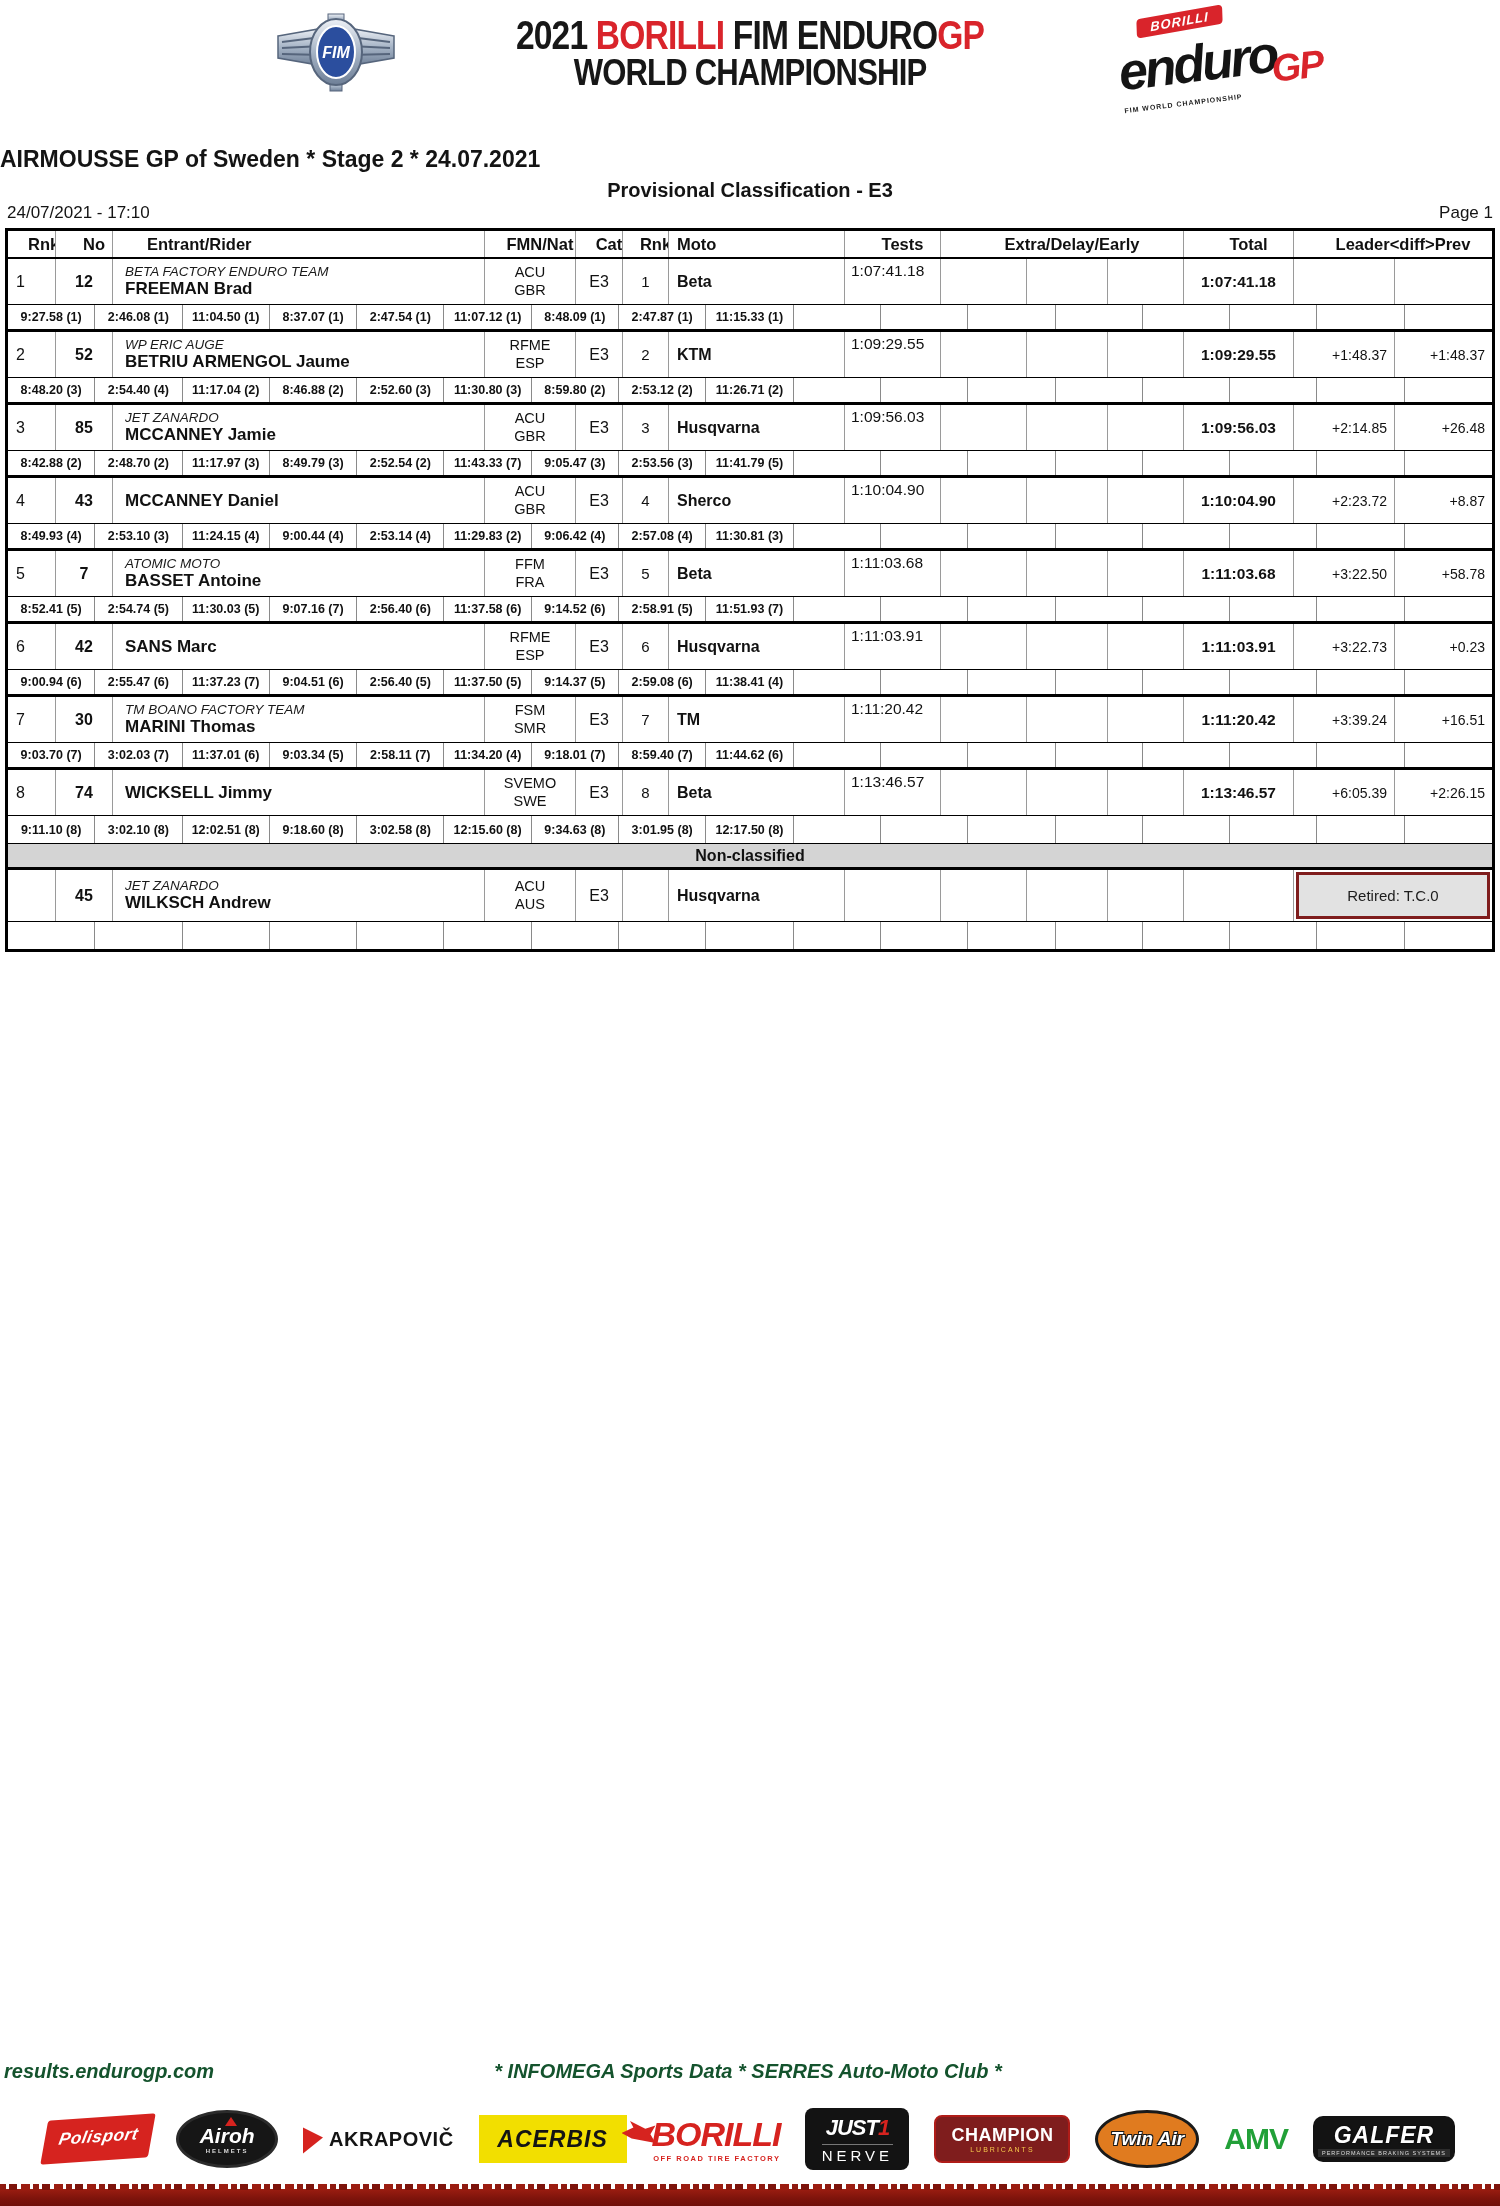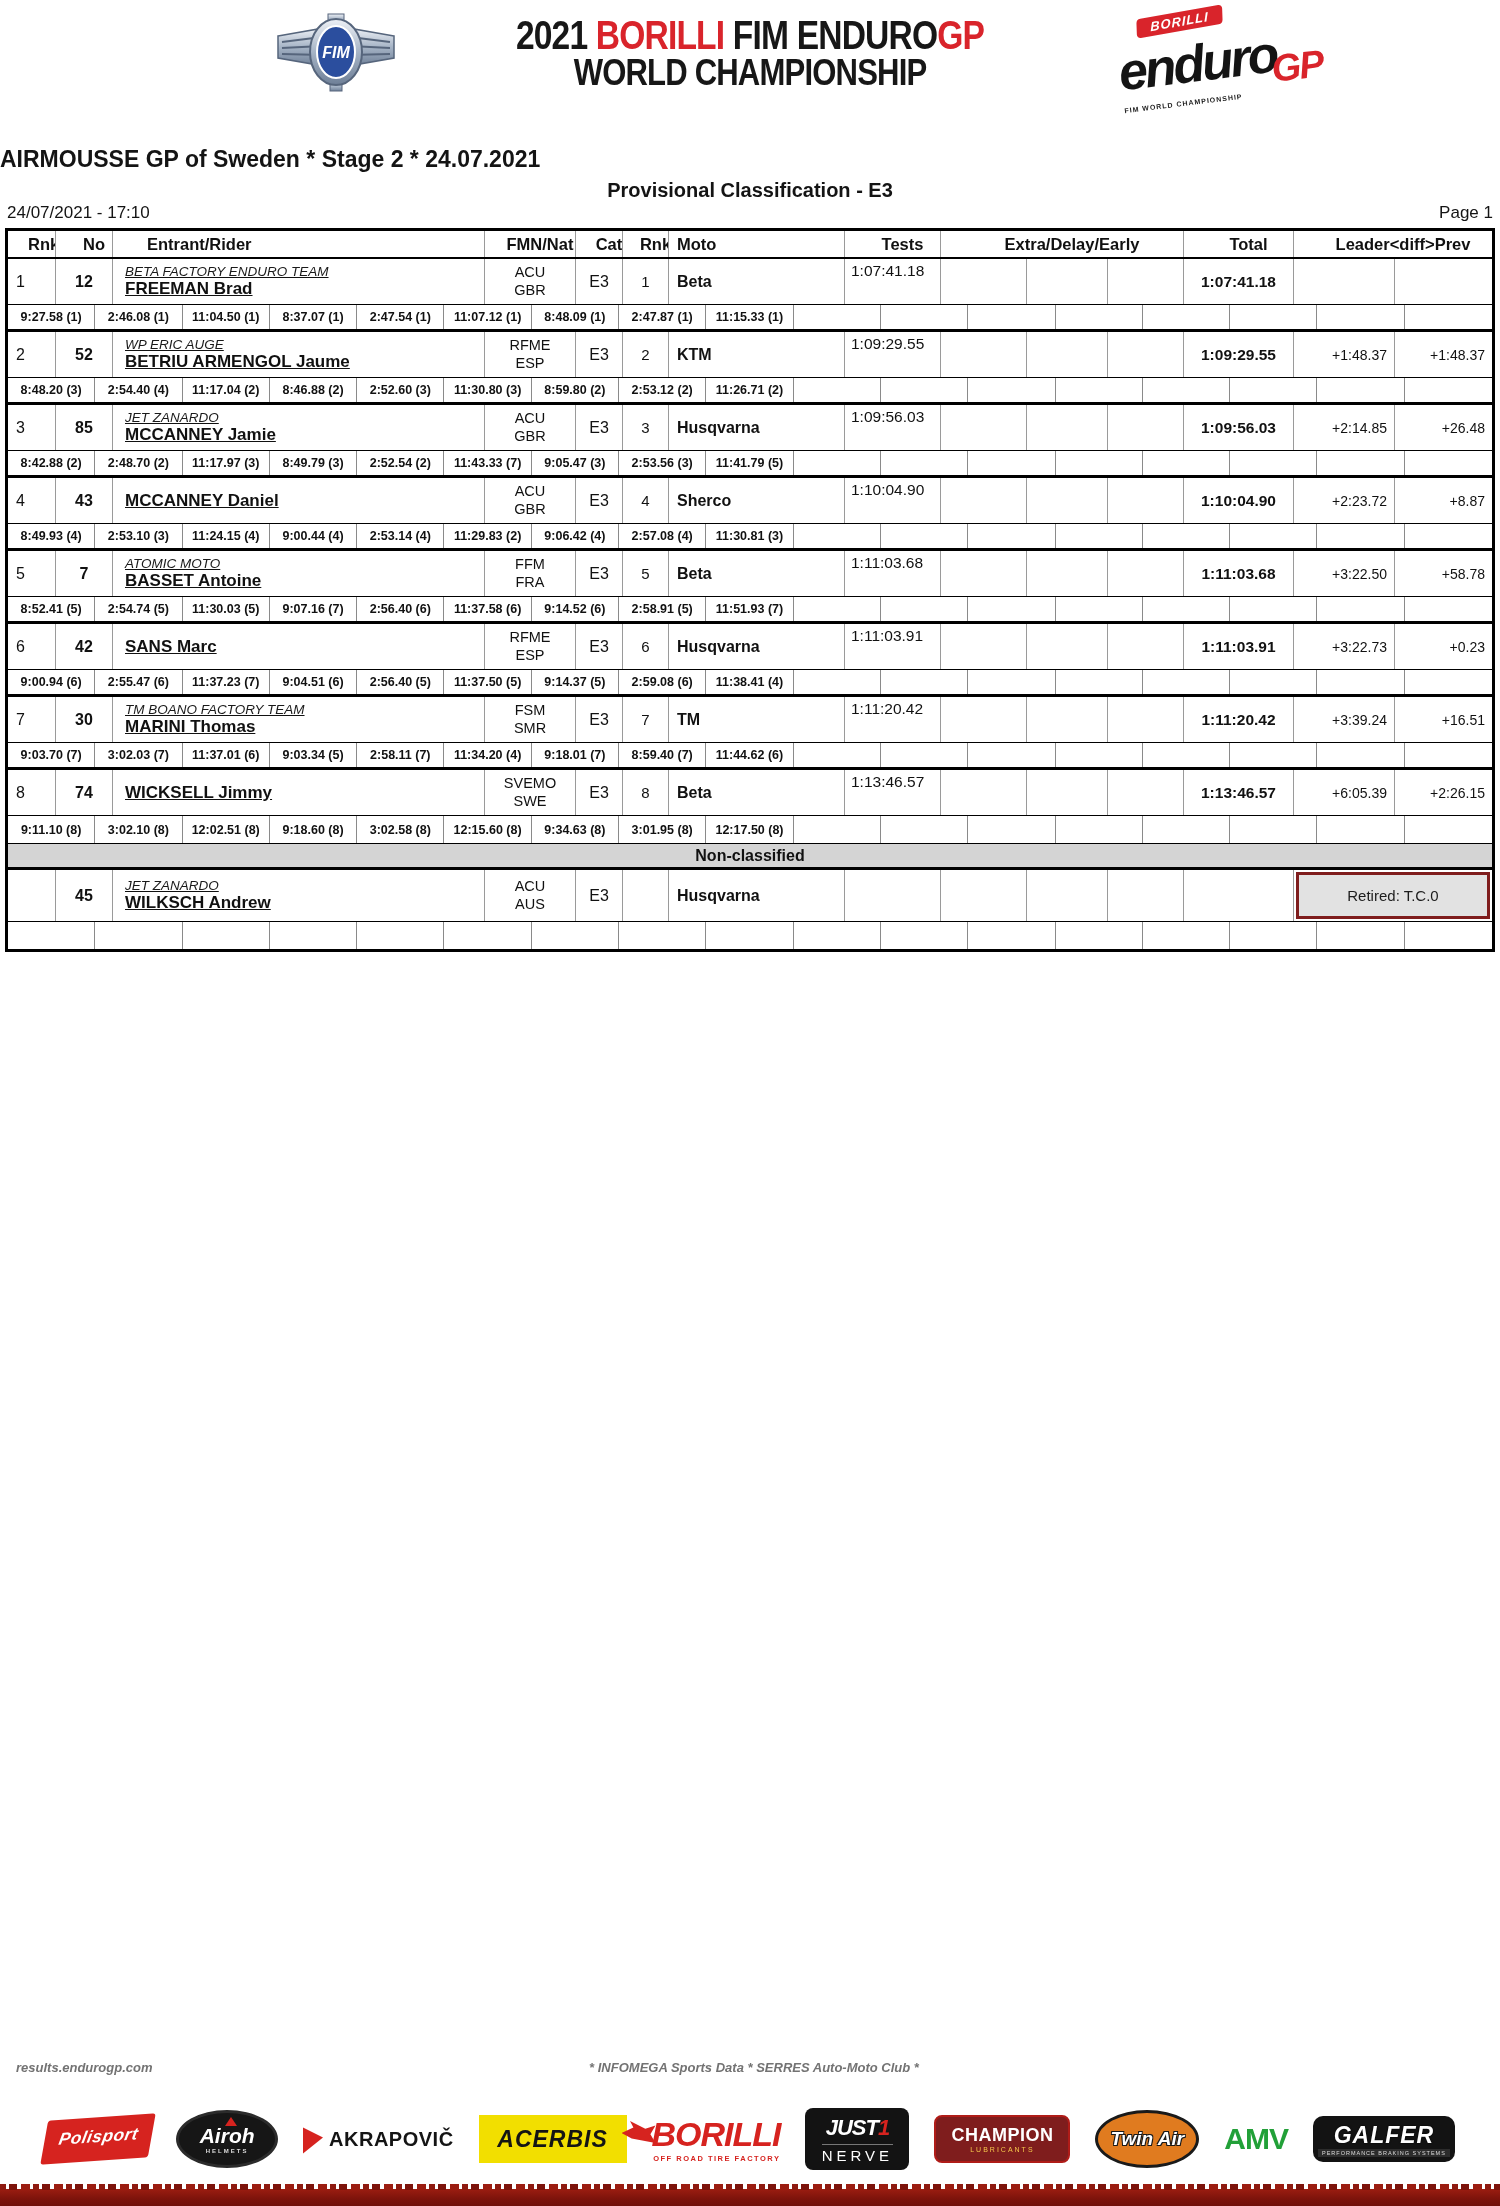--- a/index.html
+++ b/index.html
@@ -54,21 +54,21 @@
   .cell:last-child { border-right:none; }
   .thead { height:28px; border-bottom:2px solid #000; font-weight:bold; font-size:16.5px; }
   .thead .cell { align-items:center;padding-left:20px; }
   .h-left { padding-left:6px; }
   .h-center { justify-content:center; }
   .h-span3 { grid-column: span 3; justify-content:center; }
   .h-span2 { grid-column: span 2; justify-content:center; }
   .main-row { height:46px; border-bottom:1px solid #000; }
   .c-rnk { padding-left:8px; font-size:16px; }
   .c-no { justify-content:center; font-weight:bold; font-size:16px; }
-  .c-entrant { flex-direction:column; align-items:flex-start; justify-content:center; padding-left:12px; line-height:1.15;text-decoration:underline; }
+  .c-entrant { flex-direction:column; align-items:flex-start; justify-content:center; padding-left:12px; line-height:1.15; }
   .team { font-style:italic; font-size:13.5px; color:#1a1a1a; }
   .rider { font-weight:bold; font-size:17px; color:#111; }
   .c-fmn { flex-direction:column; justify-content:center; font-size:14.5px; line-height:1.2; text-align:center; }
   .c-cat { justify-content:center; font-size:16px; }
   .c-crnk { justify-content:center; font-size:15px; }
   .c-moto { font-weight:bold; font-size:16px; padding-left:8px; }
   .c-tests { align-items:flex-start; padding:3px 0 0 6px; font-size:15.5px; }
   .c-total { justify-content:center; font-weight:bold; font-size:15.5px; }
   .c-diff { justify-content:flex-end; padding-right:7px; font-size:14px; }
   .sub-row { grid-template-columns: repeat(17, 1fr); height:27px; border-bottom:3px solid #000; }
@@ -84,21 +84,21 @@
   .nc-main { height:52px; border-bottom:1px solid #000; }
   .retired-wrap { grid-column: 13 / 15; border-right:none; padding:2px; }
   .retired-box {
     width:100%; height:100%;
     background:#e2e2e2; border:3px solid #7f1d1d;
     display:flex; align-items:center; justify-content:center;
     font-size:15px; color:#1c1c1c;
   }
   .nc-sub { border-bottom:none; }
   
-  .footer-line { position:absolute; left:16px; right:8px; top:2060px; font-size:13px; font-weight:bold; font-style:italic; color:#737373; }
+  .footer-line { position:absolute; left:4px; right:8px; top:2060px; font-size:20px; font-weight:bold; font-style:italic; color:#14532d; }
   .footer-credits { position:absolute; left:0; right:0; text-align:center; top:0; }
   .sponsor-row {
     position:absolute; left:45px; right:45px; top:2106px; height:66px;
     display:flex; align-items:center; justify-content:space-between;
   }
   .sp { display:flex; flex-direction:column; align-items:center; justify-content:center; }
   .sp-polisport { background:#d6231f; color:#fff; font-weight:bold; font-style:italic; font-size:17px;
     padding:10px 14px; transform:skewX(-14deg) rotate(-4deg); border-radius:3px; letter-spacing:0.5px; }
   .sp-polisport i { display:block; border-top:2px solid #fff; margin-top:2px; transform:scaleX(0.8); }
   .sp-airoh { width:102px; height:58px; background:#161616; border:3px solid #2b2b2b; border-radius:50%;

